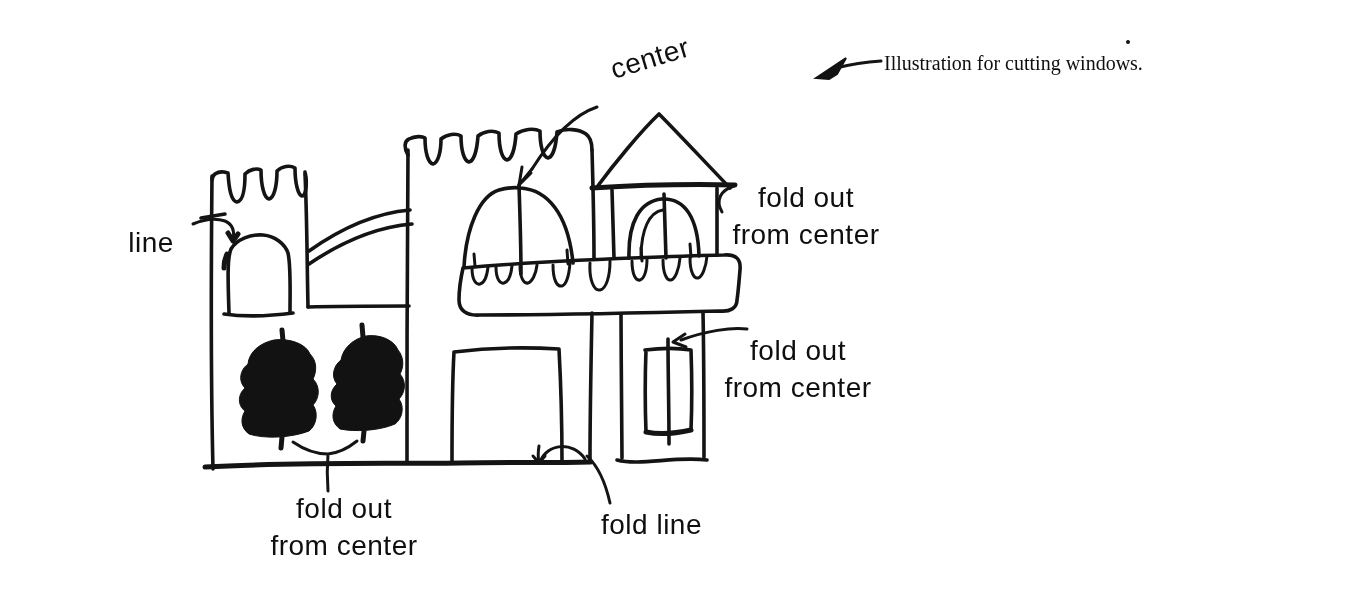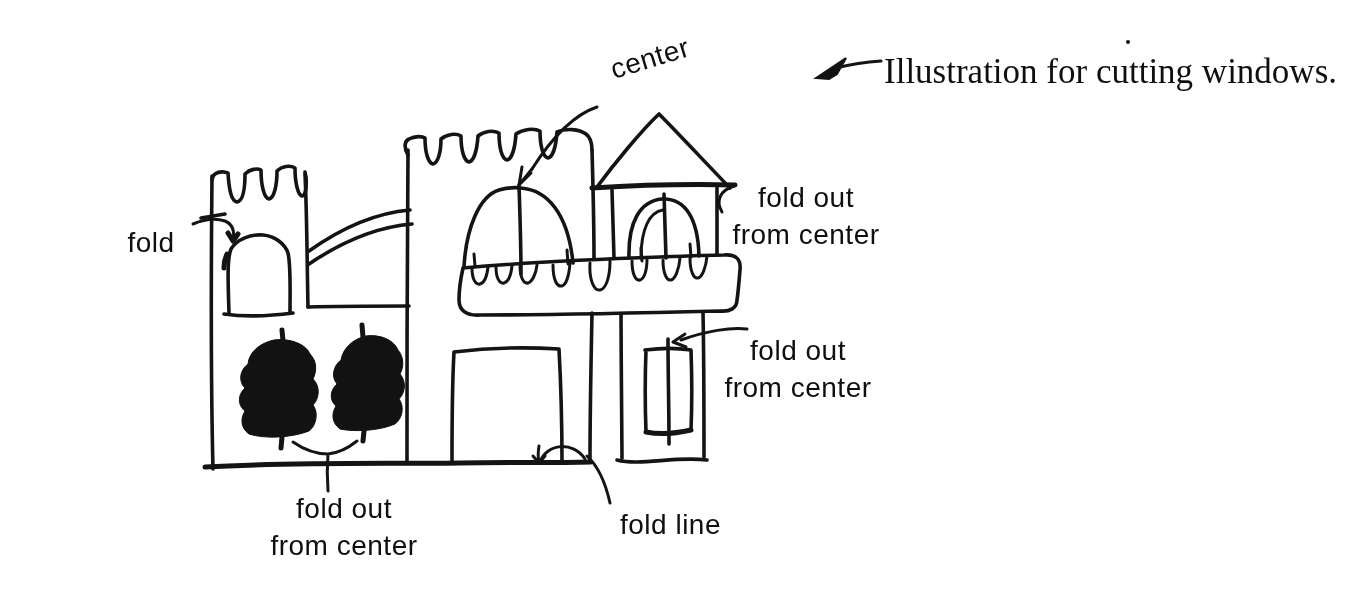--- a/index.html
+++ b/index.html
@@ -27,21 +27,21 @@
   .lbl span{display:block;text-align:center;}
   #lbl-center{
     transform:rotate(-17deg);
     transform-origin:left top;
     line-height:30px;
   }
   #caption{
     position:absolute;
     left:884px;top:52px;
     font-family:"Liberation Serif",serif;
-    font-size:35px;
+    font-size:20px;
     color:#0f0f0f;
     white-space:nowrap;
   }
 </style>
 </head>
 <body>
 
 <div id="canvas">
 
   <svg width="1369" height="593" viewBox="0 0 1369 593">
@@ -163,33 +163,33 @@
       <path class="sketch thin" d="M836,68 C852,64 866,62 881,61"></path>
       <circle cx="1128" cy="42" r="2" fill="#121212"></circle>
     </g>
   </svg>
 
   <div id="caption">Illustration for cutting windows.</div>
 
   <div class="lbl" id="lbl-center" style="left:607px;top:56px;">center</div>
 
   <div class="lbl" style="left:96px;top:224px;width:110px;">
-    <span>fold</span>
+    <span>line</span>
   </div>
 
   <div class="lbl" style="left:718px;top:179px;width:176px;">
     <span>fold out</span>
     <span>from center</span>
   </div>
 
   <div class="lbl" style="left:708px;top:332px;width:180px;">
     <span>fold out</span>
     <span>from center</span>
   </div>
 
   <div class="lbl" style="left:252px;top:490px;width:184px;">
     <span>fold out</span>
     <span>from center</span>
   </div>
 
-  <div class="lbl" style="left:601px;top:506px;margin-left:19px;">fold line</div>
+  <div class="lbl" style="left:601px;top:506px;">fold line</div>
 
 </div>
 
 </body></html>

